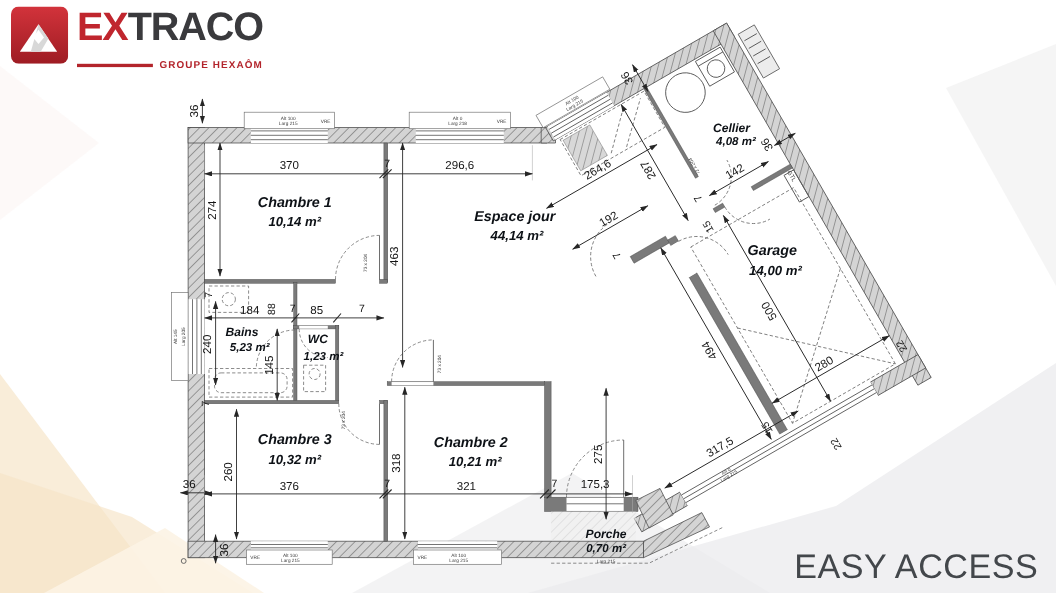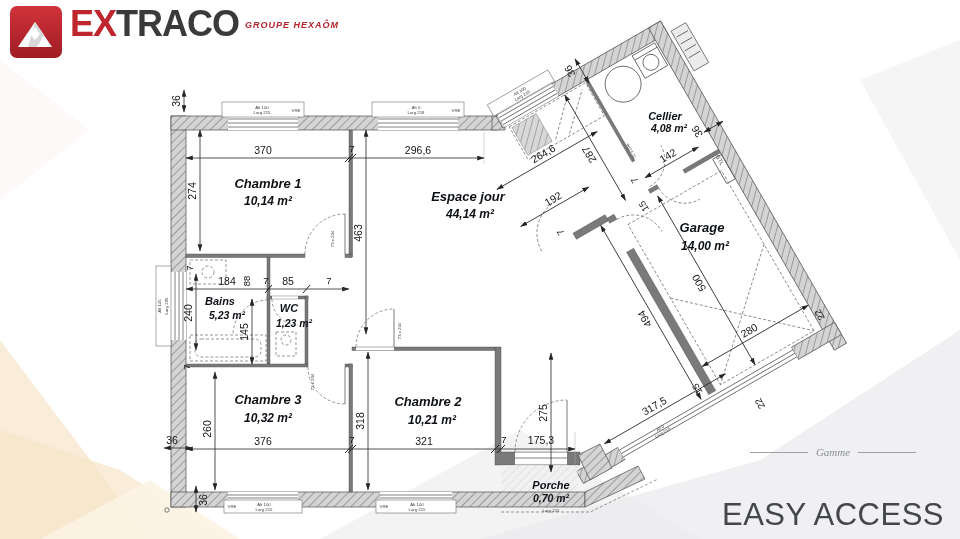--- a/index.html
+++ b/index.html
@@ -2,24 +2,24 @@
 <html><head>
 <meta charset="utf-8">
 <style>
   html,body{margin:0;padding:0;background:#fff;}
   #stage{position:relative;width:960px;height:539px;overflow:hidden;background:#ffffff;
          font-family:"Liberation Sans",sans-serif;}
   #plan-svg{position:absolute;left:0;top:0;}
   
   .logo{position:absolute;left:10px;top:6px;display:flex;align-items:flex-start;gap:8px;z-index:5;}
   .logo-icon{width:52px;height:52px;flex:0 0 auto;}
-  .logo-txt{display:flex;flex-direction:row;}
+  .logo-txt{display:flex;flex-direction:column;}
   .logo-word{font-weight:bold;font-size:36px;line-height:36px;letter-spacing:-1px;}
   .logo-ex{color:#c0262e;} .logo-traco{color:#3a3a3d;}
-  .logo-group{display:flex;align-items:center;justify-content:flex-start;gap:6px;margin-top:1px;font-style:italic;}
+  .logo-group{display:flex;align-items:center;justify-content:flex-start;gap:6px;margin-top:12px;}
   .logo-group .bar{height:3px;background:#b3242b;flex:1 1 auto;}
   .logo-group .gt{font-size:9px;font-weight:bold;color:#b3242b;letter-spacing:1px;white-space:nowrap;}
   .logo-tag{margin-top:4px;font-size:8.5px;font-weight:bold;color:#3a3a3d;letter-spacing:3.1px;white-space:nowrap;}
   
   .gamme{position:absolute;right:16px;bottom:8px;text-align:center;z-index:5;}
   .gamme-top{display:flex;align-items:center;gap:8px;justify-content:center;}
   .gamme-top .ln{width:58px;height:1px;background:#9aa0a4;}
   .gamme-pre{font-family:"Liberation Serif",serif;font-style:italic;font-size:11px;color:#8a9094;}
   .gamme-name{font-size:31px;font-weight:normal;color:#43474b;letter-spacing:0.5px;line-height:32px;margin-top:41px;}
   
@@ -62,25 +62,20 @@
     <div class="logo-txt">
       <div class="logo-word"><span class="logo-ex">EX</span><span class="logo-traco">TRACO</span></div>
       <div class="logo-group">
         <span class="bar"></span>
         <span class="gt">GROUPE HEXAÔM</span>
       </div>
     </div>
   </div>
 
   <div class="gamme">
-    <div class="gamme-top">
-      <span class="ln"></span>
-      <span class="gamme-pre">Gamme</span>
-      <span class="ln"></span>
-    </div>
     <div class="gamme-name">EASY ACCESS</div>
   </div>
 
   <svg id="plan-svg" width="960" height="539" viewBox="0 0 960 539">
     <defs>
       <pattern id="hatch" width="6" height="6" patternUnits="userSpaceOnUse" patternTransform="rotate(45)">
         <rect width="6" height="6" fill="#d4d4d4"></rect>
         <line x1="0" y1="0" x2="0" y2="6" stroke="#8d8d8d" stroke-width="1.6"></line>
       </pattern>
       <pattern id="hatchL" width="6" height="6" patternUnits="userSpaceOnUse" patternTransform="rotate(45)">

